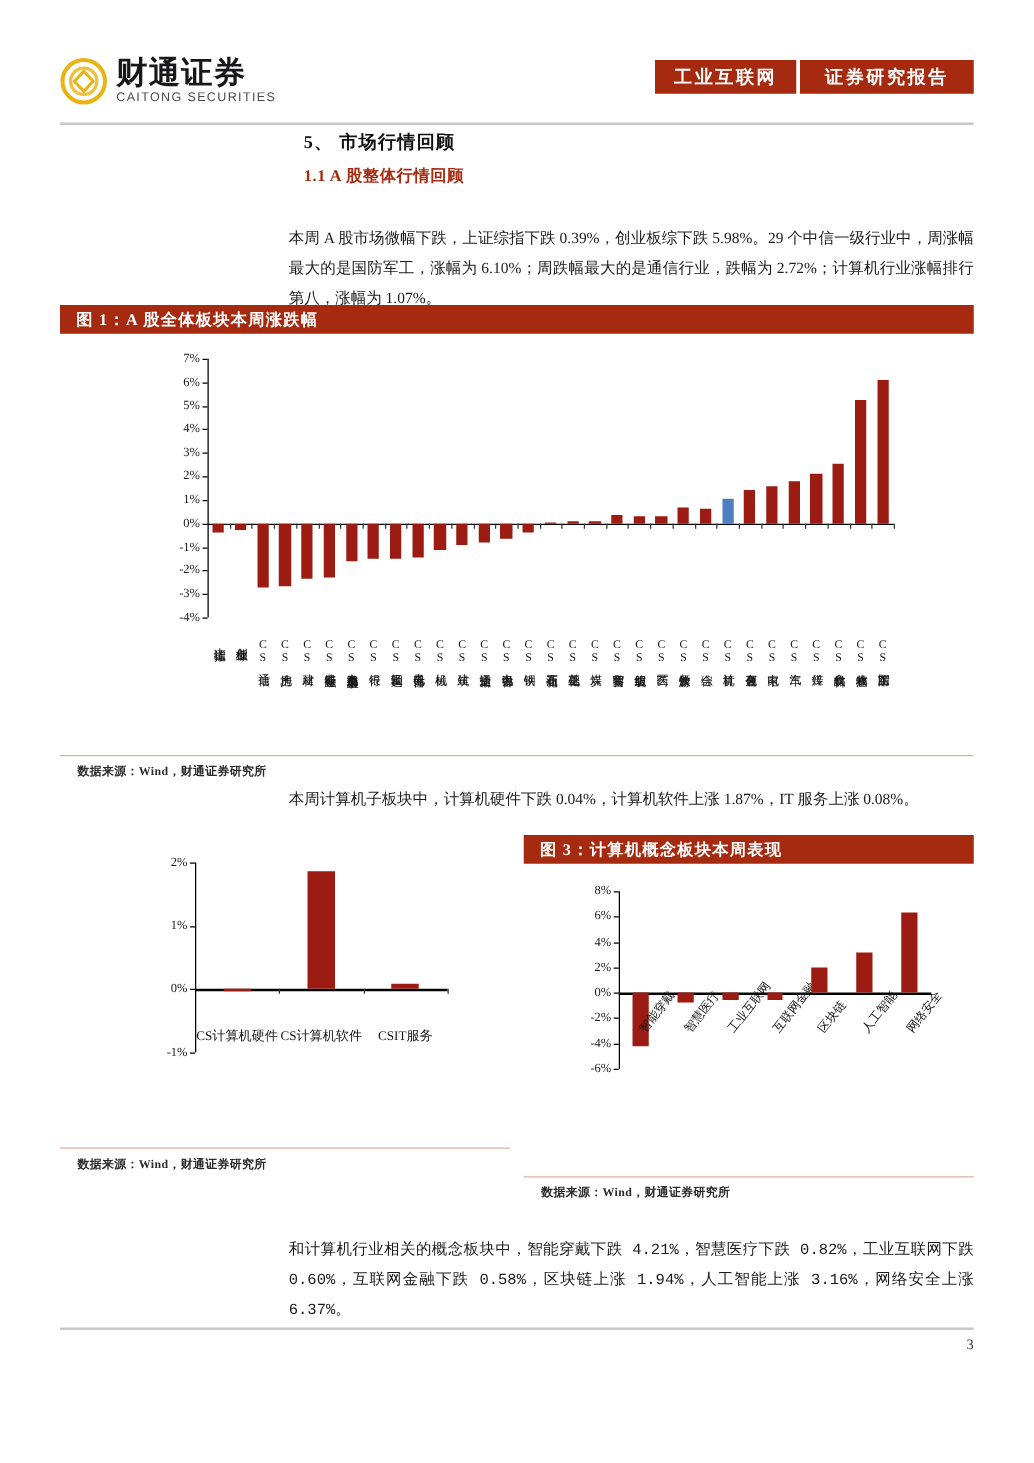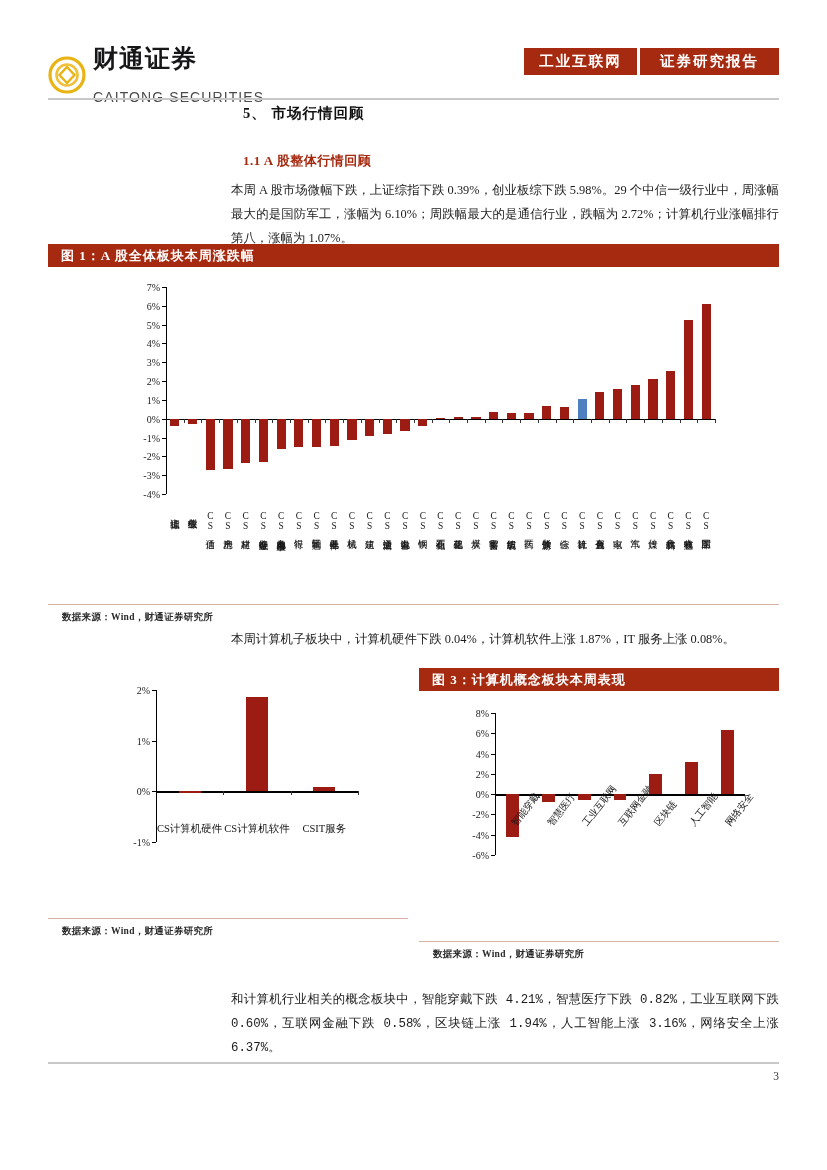--- a/index.html
+++ b/index.html
@@ -12,42 +12,42 @@
     overflow:hidden;
   }
   .page{position:absolute;left:0;top:0;width:827px;height:1170px;}
 
   
   .header{position:absolute;left:48px;top:44px;width:731px;height:52px;}
   .logo-wrap{position:absolute;left:0;top:2px;display:flex;align-items:center;gap:7px;}
   .logo-mark{width:38px;height:38px;position:relative;}
   .logo-text{display:flex;flex-direction:column;line-height:1;}
   .logo-cn{font-family:"Liberation Serif",serif;font-weight:bold;font-size:25px;letter-spacing:1px;color:#17171a;}
-  .logo-en{font-family:"Liberation Sans",sans-serif;font-size:14px;letter-spacing:1.1px;color:#4a4a4a;margin-top:19px;}
+  .logo-en{font-family:"Liberation Sans",sans-serif;font-size:10px;letter-spacing:1.1px;color:#4a4a4a;margin-top:3px;}
 
   .tabs{position:absolute;right:0;top:4px;display:flex;gap:3px;}
   .tab{
     background:#a52a10;color:#fff;
     font-family:"Liberation Serif",serif;font-weight:bold;font-size:14.5px;
     letter-spacing:2px;
     display:flex;align-items:center;justify-content:center;
     height:27px;
   }
   .tab.t1{width:113px;}
   .tab.t2{width:139px;}
   .header-rule{position:absolute;left:48px;top:98px;width:731px;height:2px;background:#c8c8c8;}
 
   
   h2.sec{
     position:absolute;left:243px;top:104px;margin:0;
     font-size:14.5px;font-weight:bold;letter-spacing:1px;color:#111;
     font-family:"Liberation Serif",serif;
   }
   h3.sub{
-    position:absolute;left:243px;top:152px;margin:0;
+    position:absolute;left:243px;top:132px;margin:0;
     font-size:13px;font-weight:bold;letter-spacing:0.5px;color:#a52a10;
     font-family:"Liberation Serif",serif;
   }
   .para{
     position:absolute;
     font-size:12.4px;line-height:24px;color:#1b1b1b;
     text-align:justify;text-justify:inter-ideograph;
     font-family:"Liberation Serif",serif;
   }
   .para.p1{left:231px;top:166px;width:548px;}

